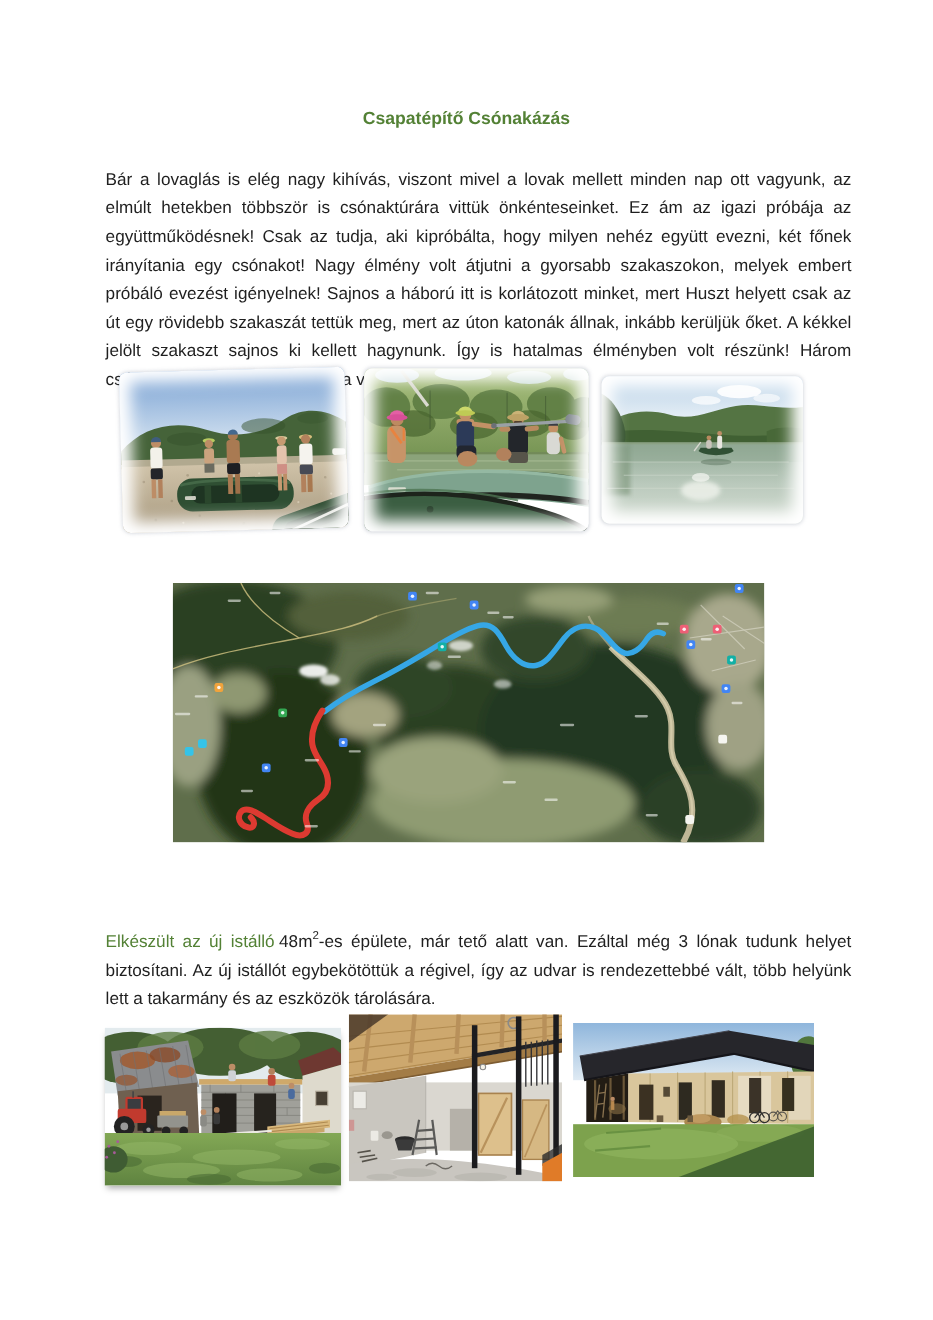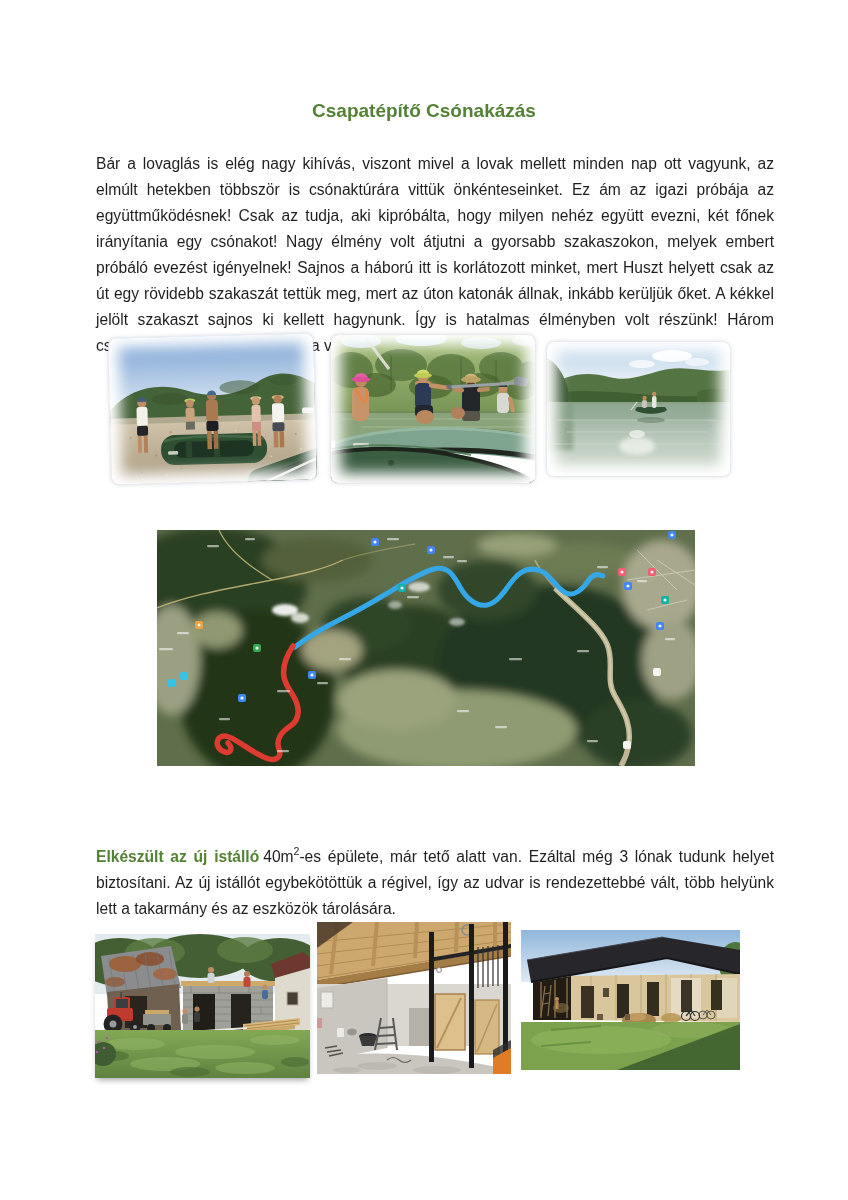--- a/index.html
+++ b/index.html
@@ -1,22 +1,22 @@
 <!DOCTYPE html>
 <html><head>
 <meta charset="utf-8">
 <style>
   html,body{margin:0;padding:0;background:#fff;}
   .page{position:relative;width:848px;height:1200px;background:#ffffff;overflow:hidden;
         font-family:"Liberation Sans","DejaVu Sans",sans-serif;}
   .heading{position:absolute;left:0;width:848px;margin:0;text-align:center;
-           font-size:19px;font-weight:bold;color:#538135;}
+           font-size:16px;font-weight:bold;color:#538135;}
   .body-par{position:absolute;left:84px;width:678px;margin:12px;
             font-size:15.6px;line-height:26px;text-align:justify;color:#1f1f1f;}
-  .lead{color:#538135;font-weight:bold;margin-right:4px;}
+  .lead{color:#538135;font-weight:normal;margin-right:4px;}
   sup{font-size:10.5px;position:relative;top:-1px;}
   figure{margin:0;padding:0;position:absolute;overflow:hidden;}
   figure svg{display:block;}
   .soft{border-radius:7px;box-shadow:0 0 4px rgba(120,130,150,.4);}
   .soft::after{content:"";position:absolute;inset:-2px;border-radius:10px;
                box-shadow:inset 0 0 14px 12px #ffffff;pointer-events:none;}
   .shadowed{box-shadow:0 4px 6px -2px rgba(0,0,0,.35);}
   .map-wrap{position:absolute;left:157px;top:530px;width:538px;height:236px;overflow:hidden;}
 </style>
 </head>
@@ -392,21 +392,21 @@
           <rect x="338" y="196" width="12" height="2.2" rx="1"></rect>
         <rect x="120" y="220" width="12" height="2.2" rx="1"></rect>
           <rect x="508" y="108" width="10" height="2.2" rx="1"></rect>
         <rect x="430" y="210" width="11" height="2.2" rx="1"></rect>
       </g>
     </svg>
   </div>
 
 
   <p class="body-par" style="top:827px">
-    <span class="lead">Elkészült az új istálló</span><span>40m</span><sup>2</sup><span>-es épülete, már tető alatt van. Ezáltal még 3 lónak tudunk helyet biztosítani. Az új istállót egybekötöttük a régivel, így az udvar is rendezettebbé vált, több helyünk lett a takarmány és az eszközök tárolására.</span>
+    <span class="lead">Elkészült az új istálló</span><span>48m</span><sup>2</sup><span>-es épülete, már tető alatt van. Ezáltal még 3 lónak tudunk helyet biztosítani. Az új istállót egybekötöttük a régivel, így az udvar is rendezettebbé vált, több helyünk lett a takarmány és az eszközök tárolására.</span>
   </p>
 
   <figure class="shadowed" style="left:95px;top:934px;width:215px;height:144px">
     <svg viewBox="0 0 215 144" width="215" height="144">
       <defs>
         <linearGradient id="dGrass" x1="0" y1="0" x2="0" y2="1">
             <stop offset="0" stop-color="#83a855"></stop>
             <stop offset="1" stop-color="#5f8340"></stop>
           </linearGradient>
       </defs>

